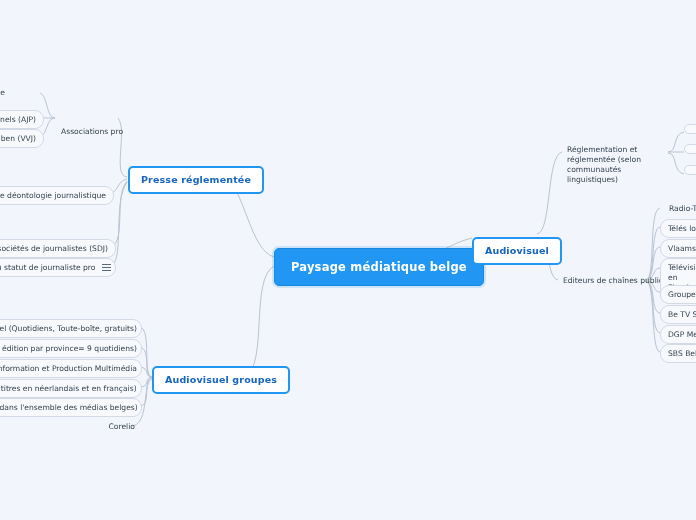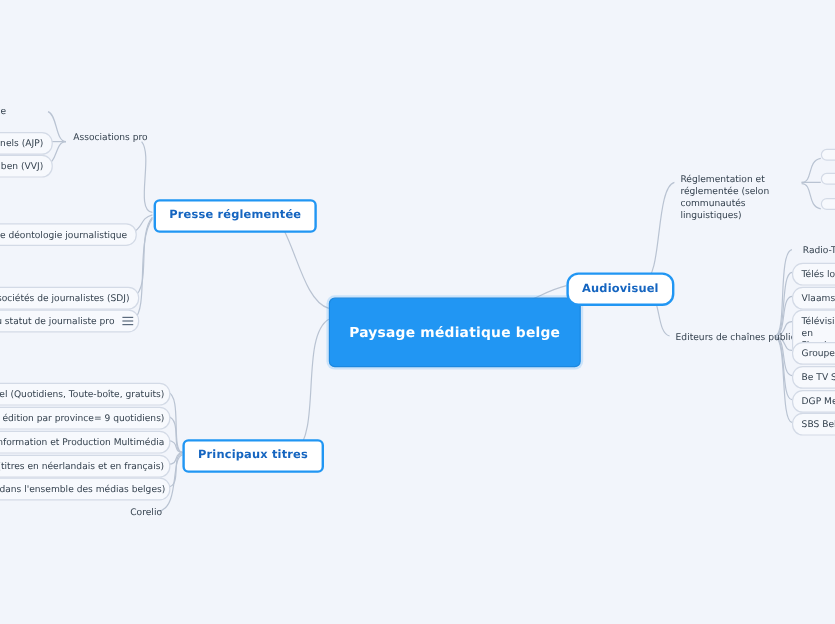--- a/index.html
+++ b/index.html
@@ -30,21 +30,21 @@
     line-height: 1.25;
   }
   
   .root {
     background: #2196f3;
     border: 1px solid #1b88e0;
     border-radius: 5px;
     color: #ffffff;
     font-weight: bold;
     font-size: 11.5px;
-    padding: 21px 16px;
+    padding: 11px 16px;
     letter-spacing: .2px;
     box-shadow: 0 0 0 2px rgba(33,150,243,.18);
   }
   
   .branch {
     background: #ffffff;
     border: 2px solid #2196f3;
     border-radius: 5px;
     color: #1565c0;
     font-weight: bold;
@@ -146,28 +146,28 @@
 
   <div class="node root" style="left:274px; top:248px;">
     <span>Paysage médiatique belge</span>
   </div>
 
   <div class="node branch" style="left:128px; top:166px;">
     <span>Presse réglementée</span>
   </div>
 
   <div class="node branch" style="left:152px; top:366px;">
-    <span>Principaux titres</span>
-  </div>
-
-  <div class="node branch" style="left:472px; top:227px;border-radius:10px;">
+    <span>Audiovisuel groupes</span>
+  </div>
+
+  <div class="node branch" style="left:472px; top:237px;">
     <span>Audiovisuel</span>
   </div>
 
-  <div class="node leaf-label" style="left:56px; top:107px;">
+  <div class="node leaf-label" style="left:56px; top:124px;">
     <span>Associations pro</span>
   </div>
 
   <div class="node leaf-label align-right" style="left:-46px; top:85px; width:56px;">
     <span>...le</span>
   </div>
 
   <div class="node leaf-box align-right" style="left:-44px; top:110px; width:88px;">
     <span>...nels (AJP)</span>
   </div>

